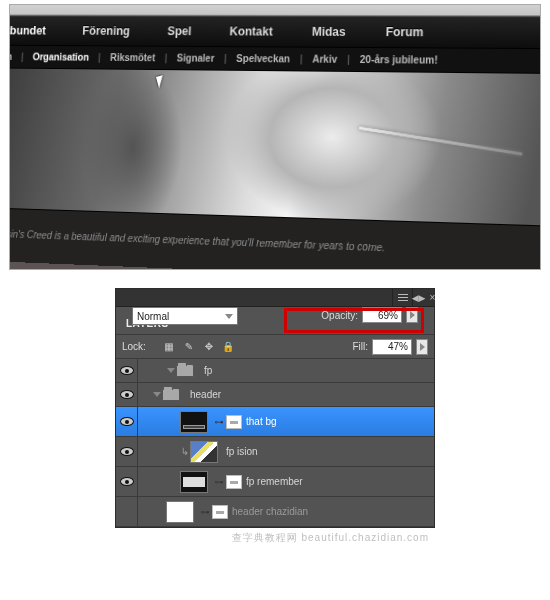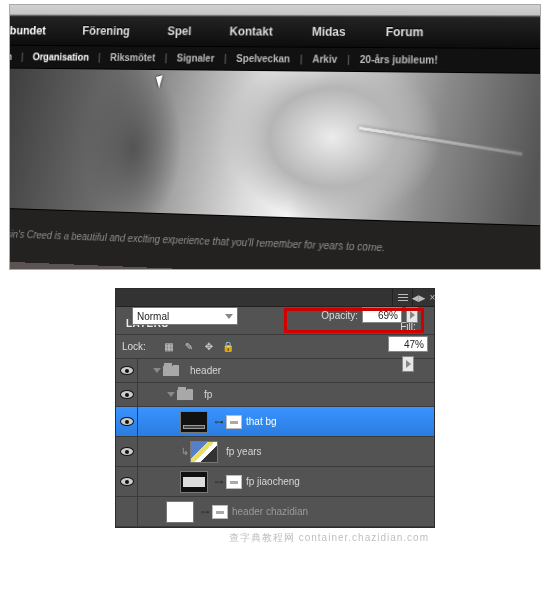--- a/index.html
+++ b/index.html
@@ -200,21 +200,21 @@
     padding: 0 6px;
     gap: 16px;
     border-bottom: 1px solid #3a3a3a;
   }
   .lock-icons { display: flex; gap: 6px; }
   .lock-icons span {
     width: 14px; height: 14px;
     display: flex; align-items: center; justify-content: center;
     color: #ccc;
   }
-  .fill-box { margin-left: auto; display: flex; align-items: center; gap: 4px; flex-direction: column; }
+  .fill-box { margin-left: auto; display: flex; align-items: center; gap: 4px; }
 
   .layer-row {
     display: flex;
     align-items: center;
     height: 30px;
     border-bottom: 1px solid #3a3a3a;
     padding-right: 6px;
     background: #535353;
   }
   .layer-row.short { height: 24px; }
@@ -404,38 +404,38 @@
             <span class="tri-right"></span>
           </div>
       </div>
     </div>
 
     <div class="layer-row short">
       <div class="vis-col">
           <span class="eye"></span>
         </div>
       <div class="indent"></div>
+        <div class="indent"></div>
       <div class="twisty">
           <span class="tri-down"></span>
         </div>
       <div class="folder"></div>
-      <span class="layer-name">header</span>
+      <span class="layer-name">fp</span>
     </div>
 
     <div class="layer-row short">
       <div class="vis-col">
           <span class="eye"></span>
         </div>
       <div class="indent"></div>
-        <div class="indent"></div>
       <div class="twisty">
           <span class="tri-down"></span>
         </div>
       <div class="folder"></div>
-      <span class="layer-name">fp</span>
+      <span class="layer-name">header</span>
     </div>
 
     <div class="layer-row selected">
       <div class="vis-col">
           <span class="eye"></span>
         </div>
       <div class="indent"></div>
         <div class="indent"></div>
         <div class="indent"></div>
       <div class="thumb">
@@ -448,43 +448,43 @@
 
     <div class="layer-row">
       <div class="vis-col">
           <span class="eye"></span>
         </div>
       <div class="indent"></div>
         <div class="indent"></div>
         <div class="indent"></div>
       <span style="width:10px;text-align:center;color:#999;">↳</span>
       <div class="thumb-img"></div>
-      <span class="layer-name">fp years</span>
+      <span class="layer-name">fp ision</span>
     </div>
 
     <div class="layer-row">
       <div class="vis-col">
           <span class="eye"></span>
         </div>
       <div class="indent"></div>
         <div class="indent"></div>
         <div class="indent"></div>
       <div class="thumb">
           <div style="position:absolute;left:2px;right:2px;top:5px;bottom:5px;background:#ddd;"></div>
         </div>
       <div class="link-icon">⊶</div>
       <div class="fx-thumb"></div>
-      <span class="layer-name">fp jiaocheng</span>
+      <span class="layer-name">fp remember</span>
     </div>
 
     <div class="layer-row">
       <div class="vis-col"></div>
       <div class="indent"></div>
         <div class="indent"></div>
       <div class="thumb white"></div>
       <div class="link-icon">⊶</div>
       <div class="fx-thumb"></div>
       <span class="layer-name" style="color:#9a9a9a;">header chazidian</span>
     </div>
 
   </div>
-  <div class="watermark">查字典教程网  container.chazidian.com</div>
+  <div class="watermark">查字典教程网  beautiful.chazidian.com</div>
 </div>
 
 </body></html>

